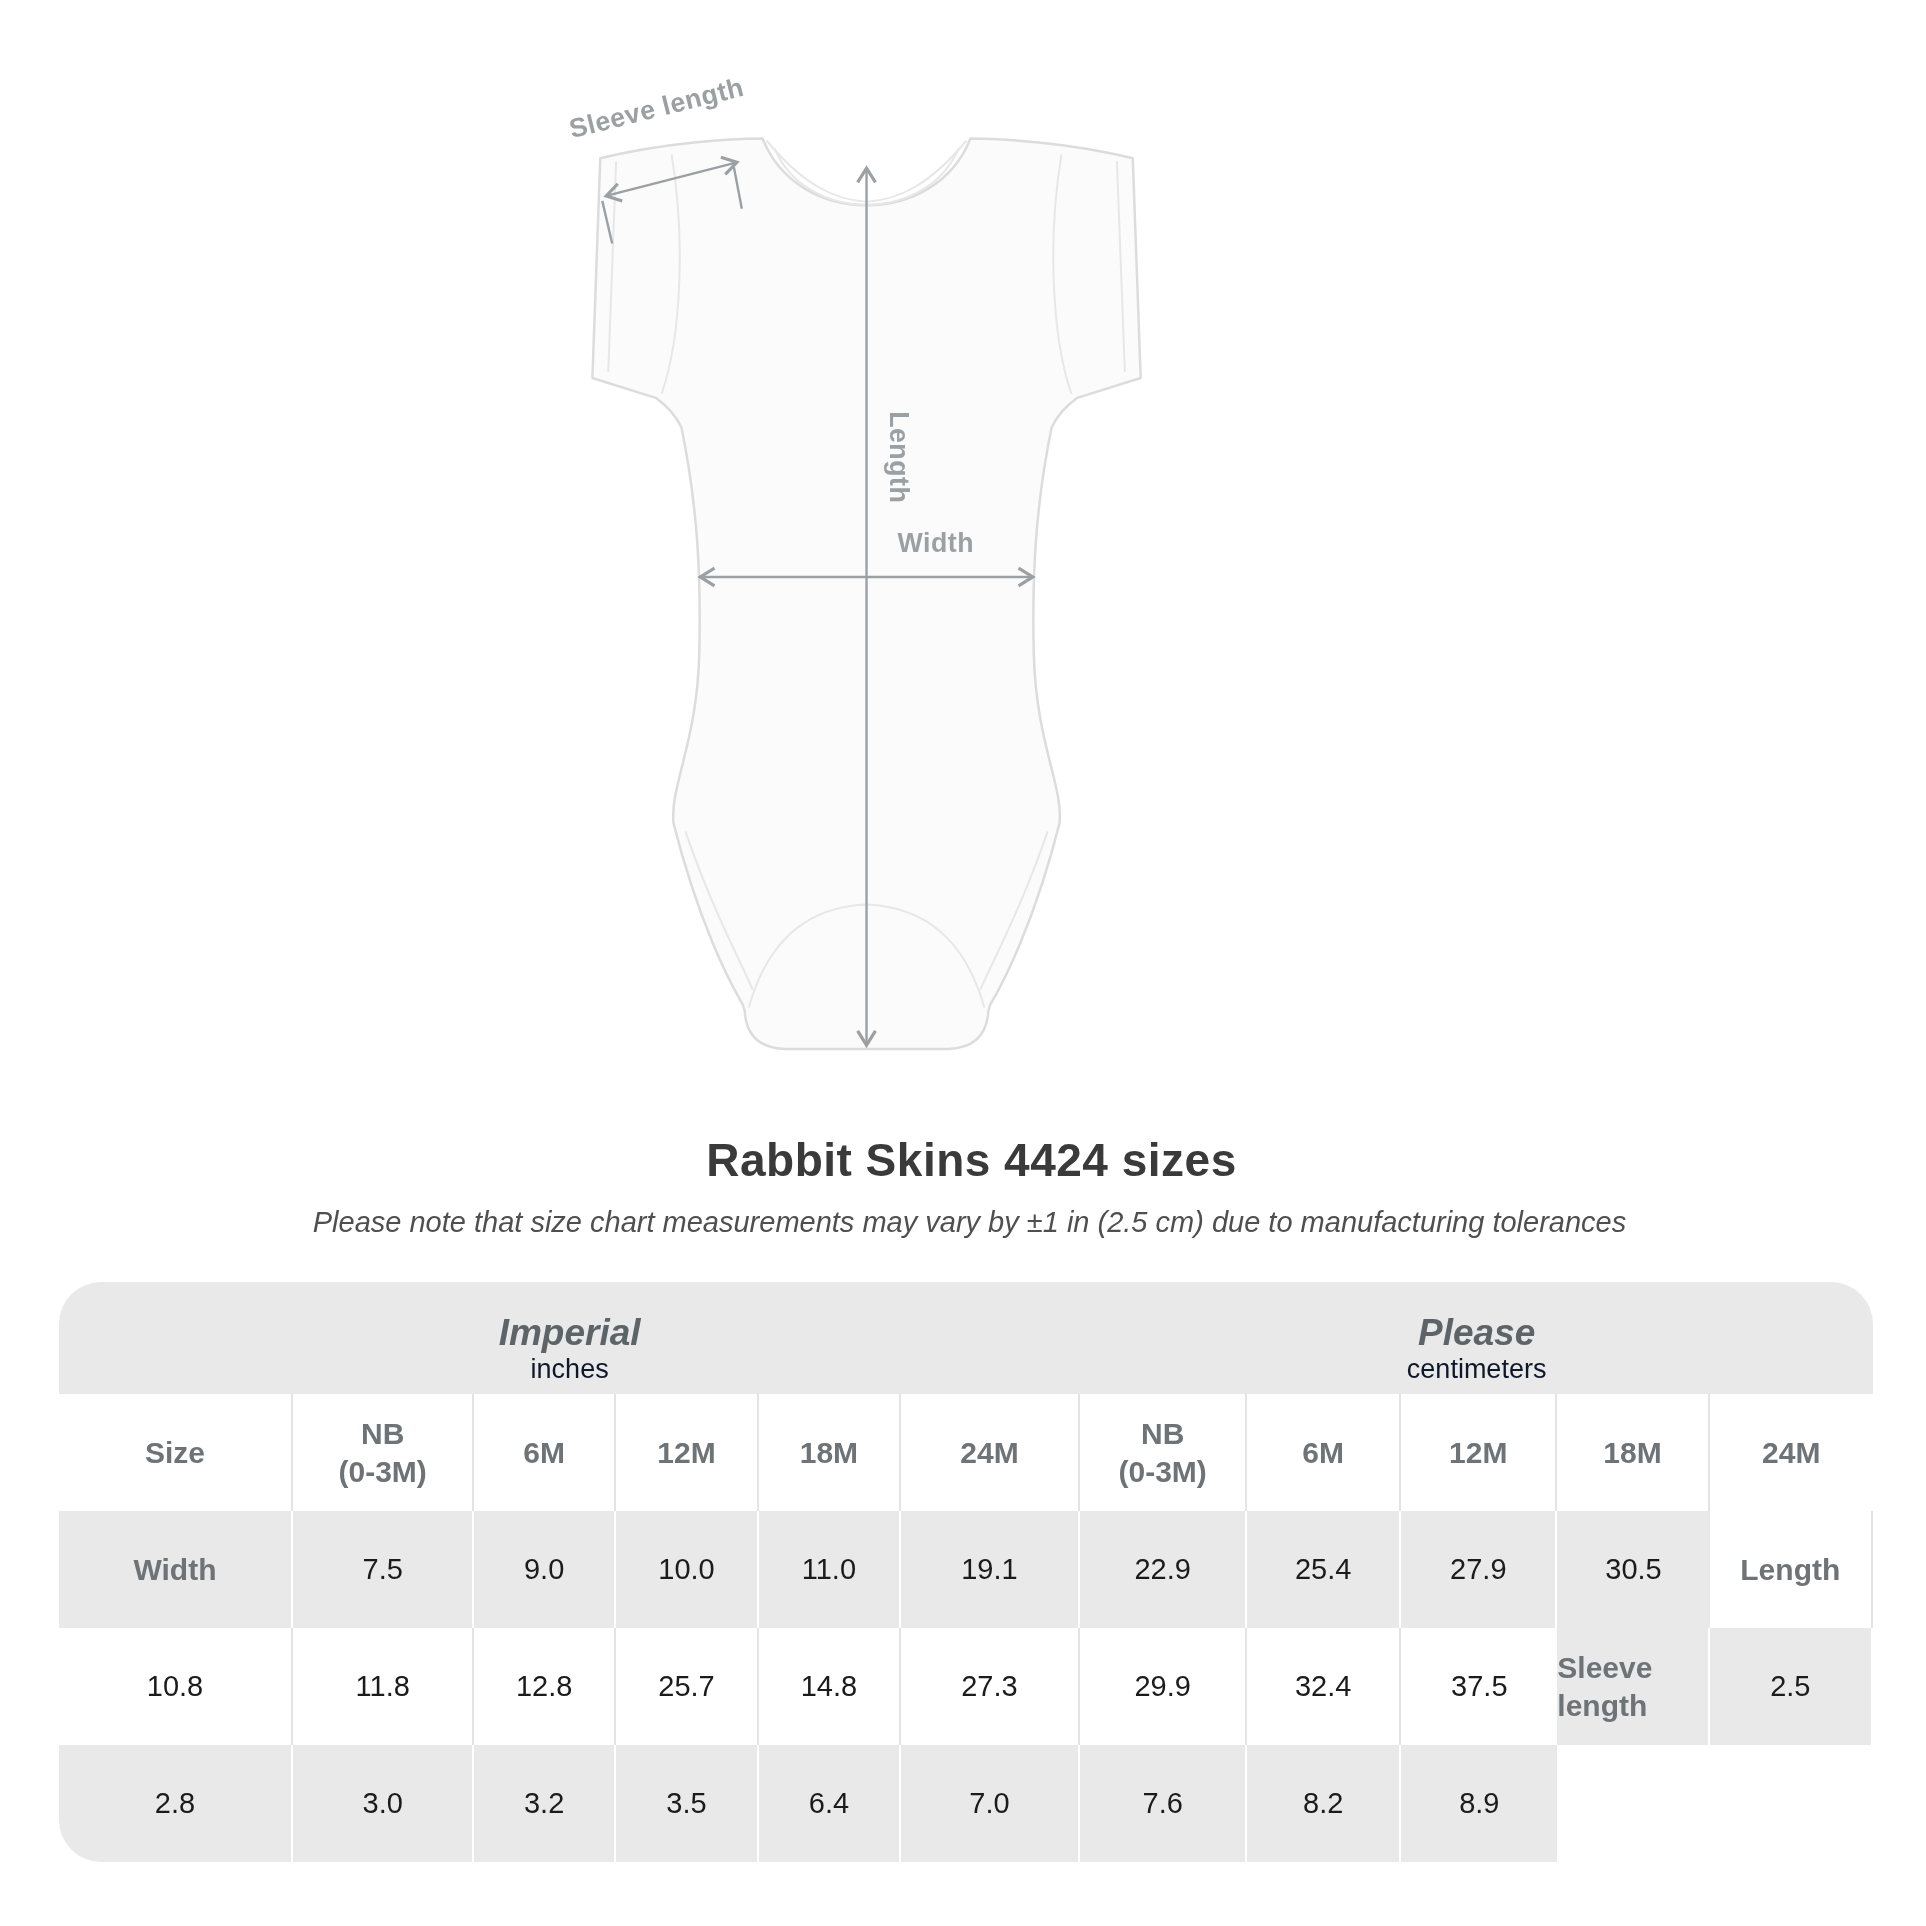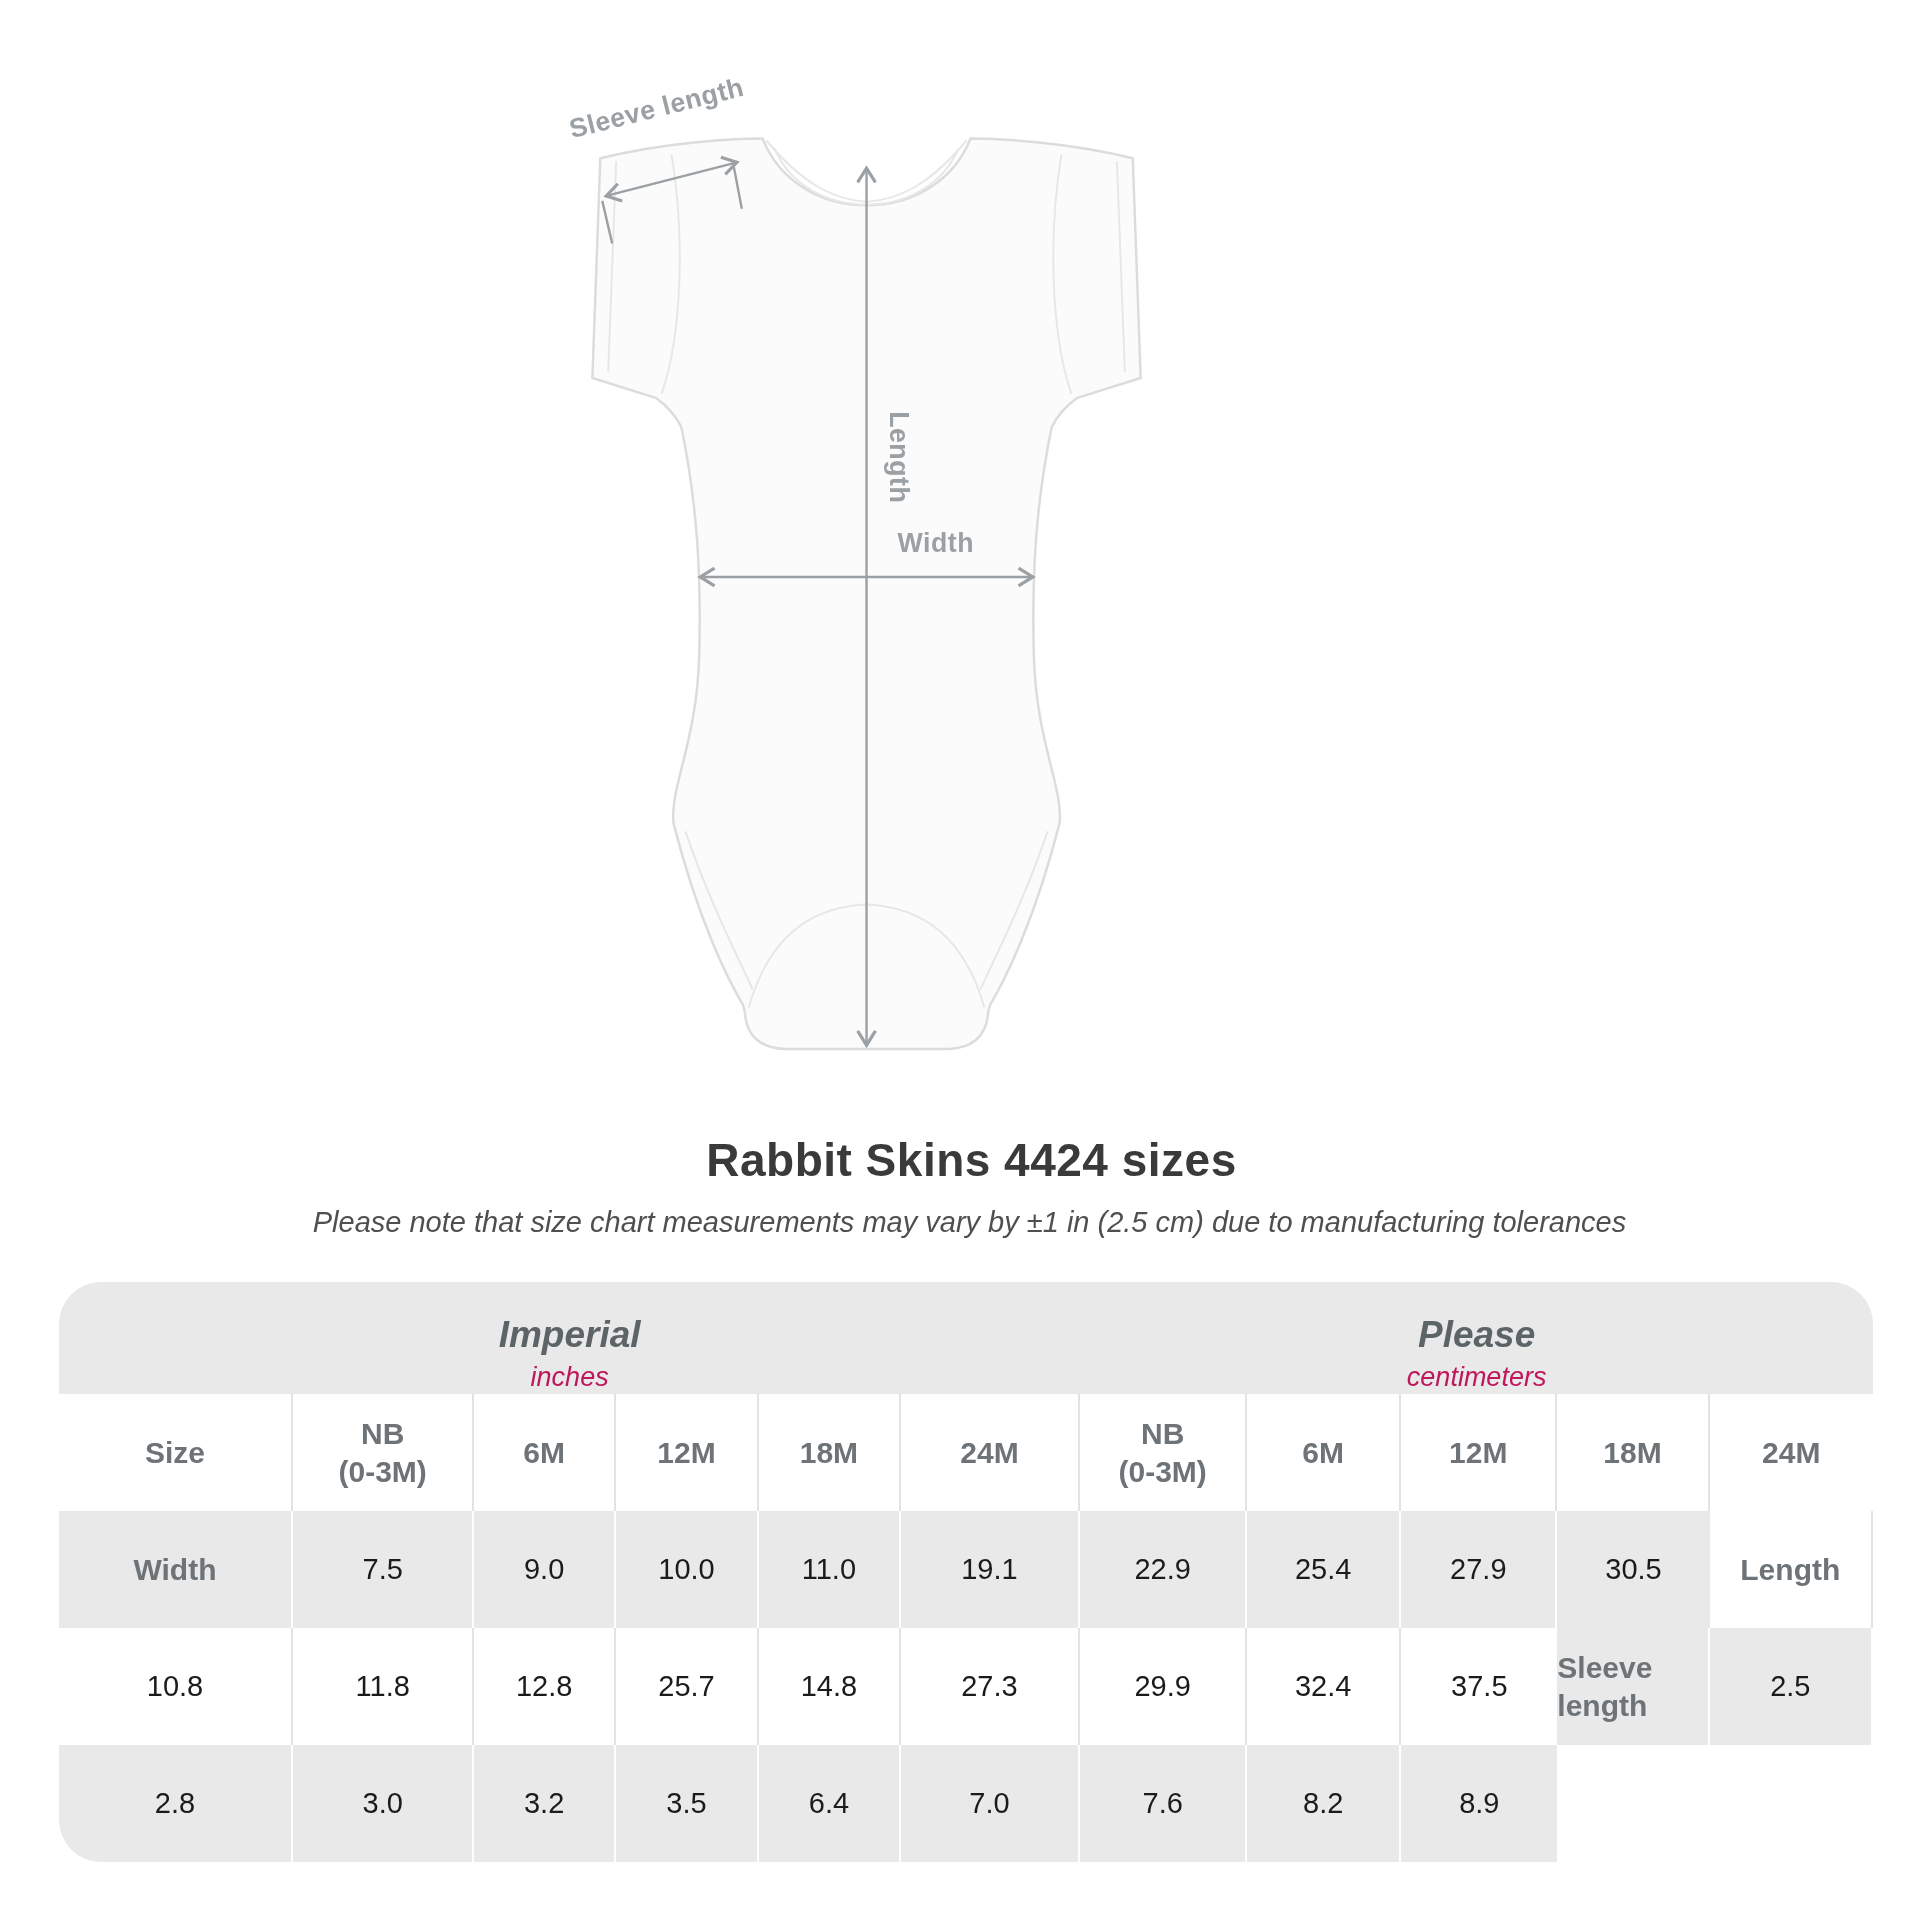--- a/index.html
+++ b/index.html
@@ -24,25 +24,25 @@
     position:absolute;top:1206px;left:0;width:100%;text-align:center;
     font-size:29px;font-style:italic;color:#4f4f4f;margin:0;padding-left:6px;
   }
 
   
   .size-table{
     position:absolute;left:59px;top:1282px;width:1814px;
     border-radius:42px;overflow:hidden;
   }
   .unit-row{display:flex;height:112px;background:#e9e9e9;}
-  .unit{display:flex;flex-direction:column;align-items:center;justify-content:center;gap:6px;margin-top:30px;}
+  .unit{display:flex;flex-direction:column;align-items:center;gap:0;margin-top:30px;}
   .unit-imperial{width:56.3%;}
   .unit-metric{width:43.7%;}
   .unit-name{font-size:37px;font-weight:bold;font-style:italic;color:#5d6468;}
-  .unit-sub{font-size:27px;font-style:italic;color:#be185d;}
+  .unit-sub{font-size:27px;color:#0f172a;}
 
   .grid{
     display:grid;
     grid-template-columns:12.9% 10% 7.8% 7.9% 7.8% 9.9% 9.2% 8.5% 8.6% 8.4% 9%;
     grid-auto-rows:117px;
   }
   .cell{
     display:flex;flex-direction:column;align-items:center;justify-content:center;
     font-size:29px;color:#1b1b1b;line-height:1.25;
   }

